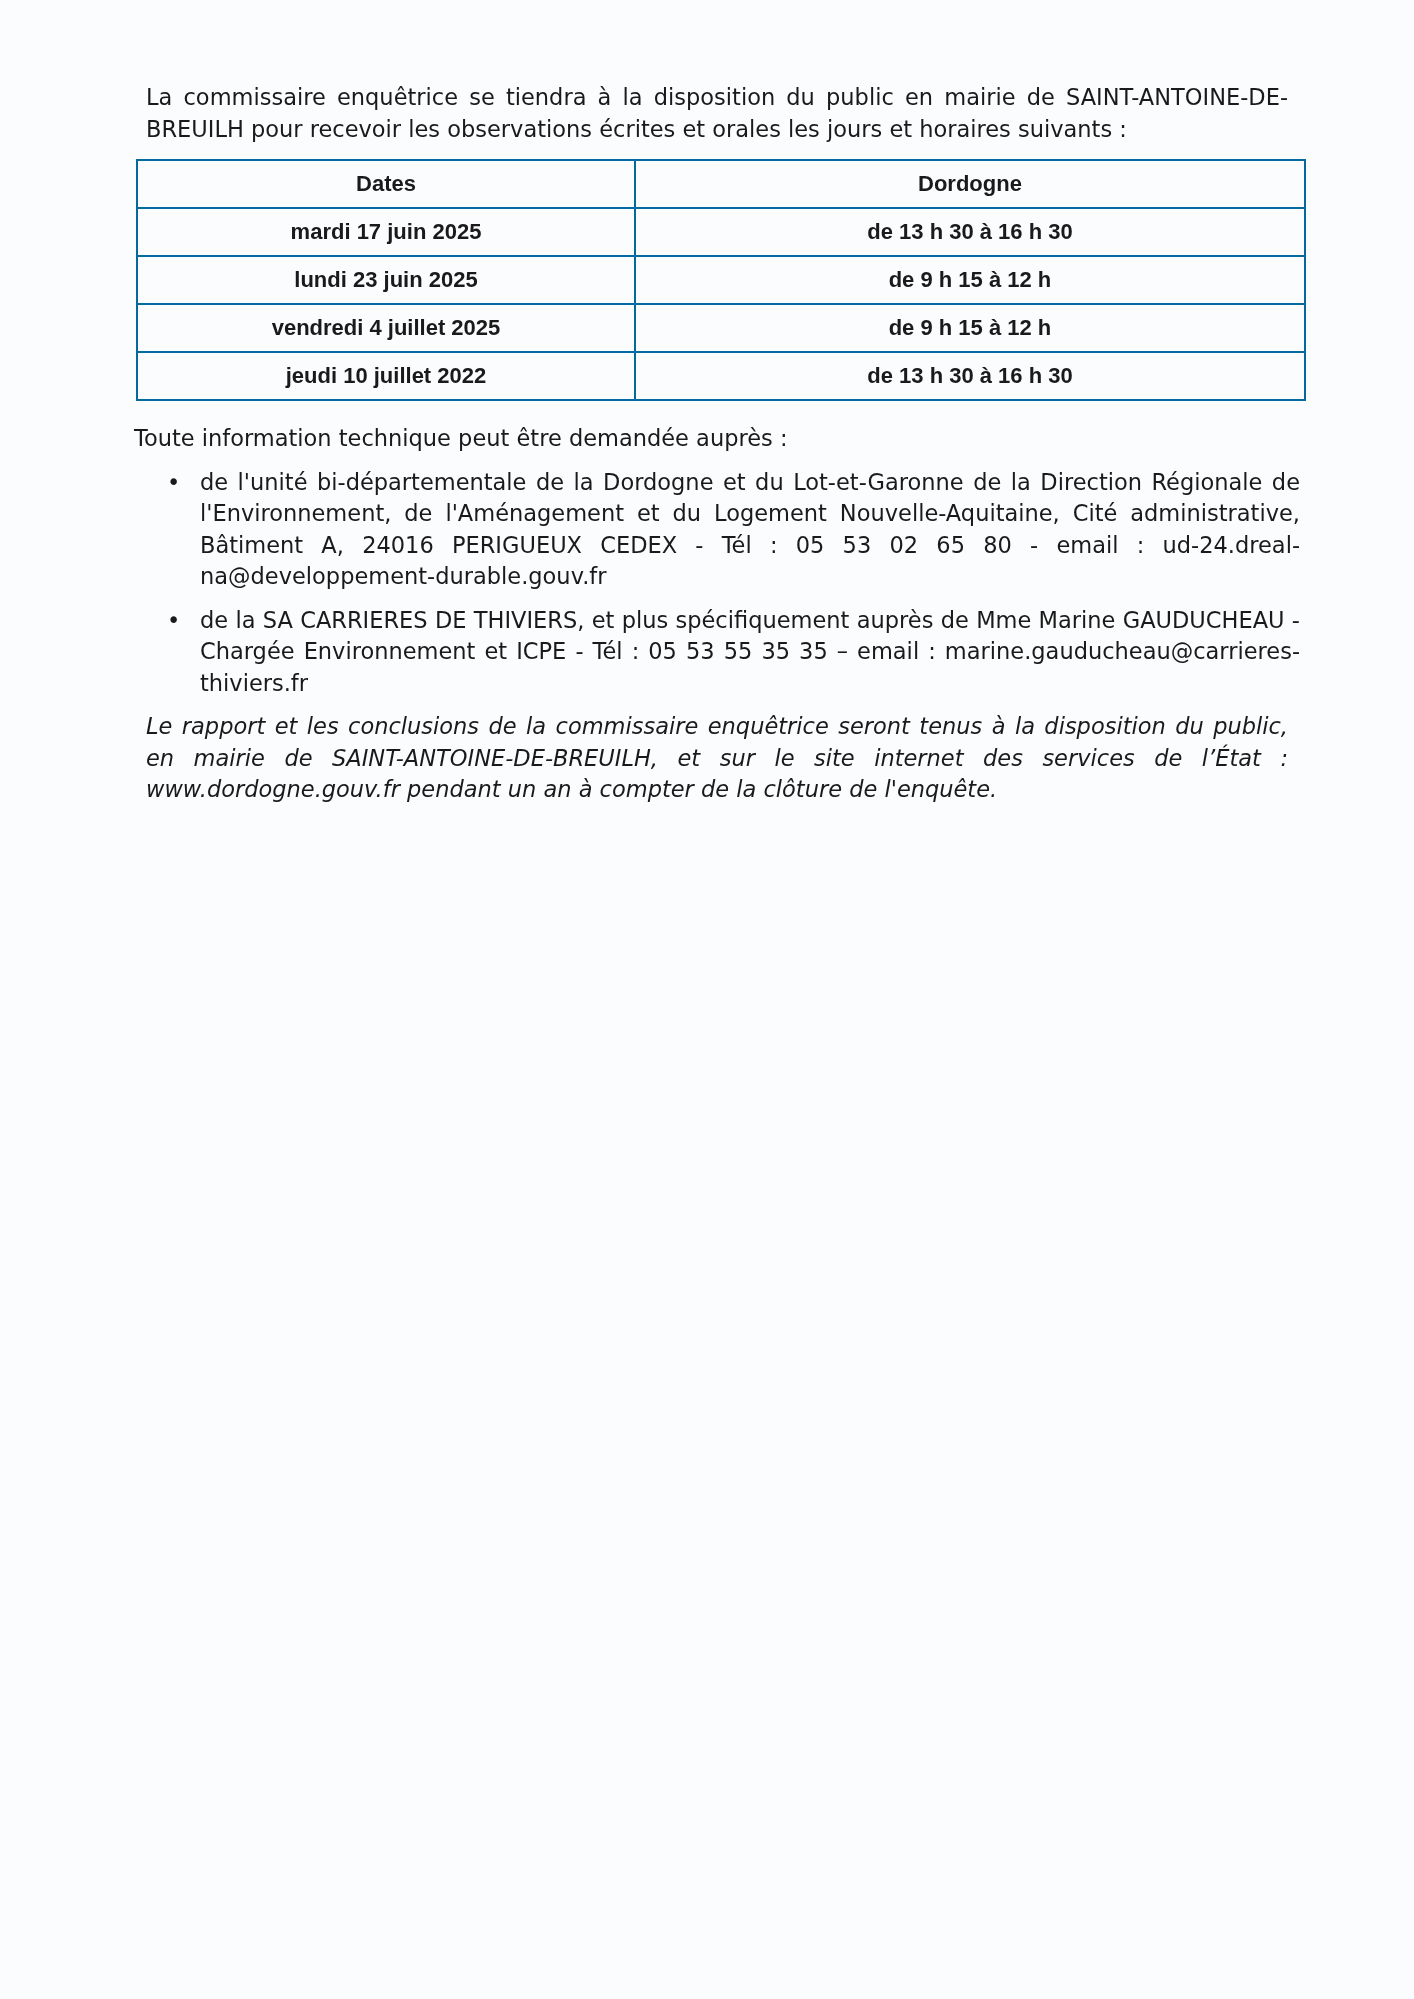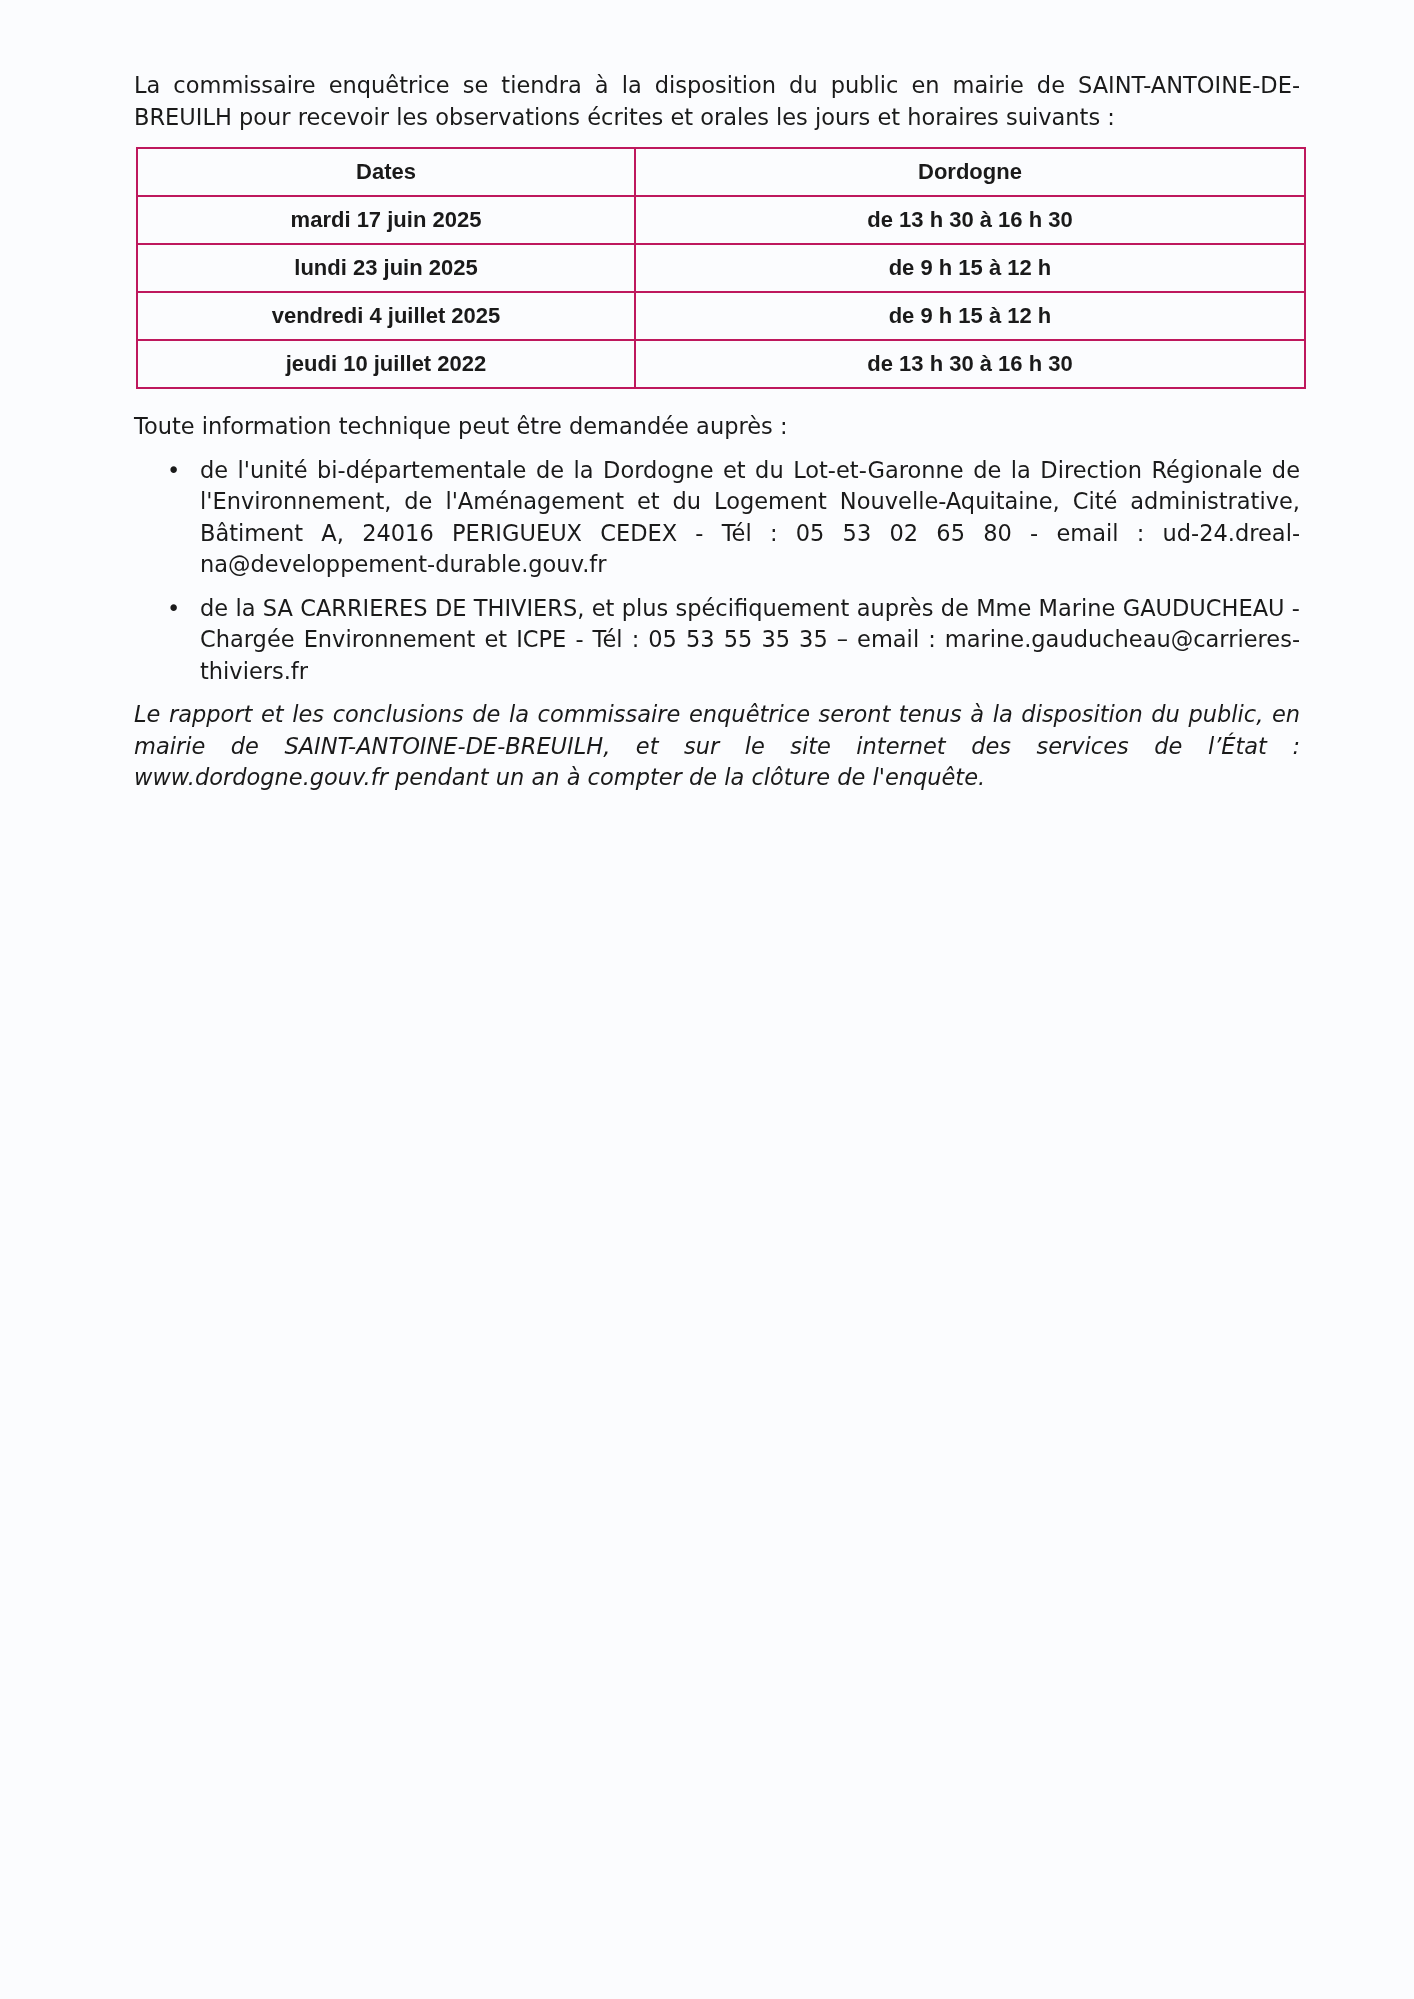--- a/index.html
+++ b/index.html
@@ -17,37 +17,37 @@
     .page {
       position: absolute;
       left: 134px;
       top: 70px;
       width: 1166px;
       font-family: "DejaVu Sans", sans-serif;
       font-size: 22.5px;
       line-height: 31.5px;
     }
     .para {
-      margin: 0;
+      margin: 12px;
       text-align: justify;
       text-align-last: left;
     }
     .para.intro { margin-bottom: 14px; }
     table.schedule {
       border-collapse: collapse;
       width: 1170px;
       margin-left: 2px;
       margin-bottom: 22px;
       font-family: "Liberation Sans", sans-serif;
       font-weight: bold;
       font-size: 22px;
       color: #1a1a1a;
     }
     table.schedule th, table.schedule td {
-      border: 2px solid #be185d;
+      border: 2px solid #0369a1;
       height: 46px;
       text-align: center;
       padding: 0;
     }
     table.schedule th.col-dates, table.schedule td.col-dates { width: 496px; }
     table.schedule th { font-weight: bold; }
     .info-lead { margin: 7px 0 12px 0; }
     ul.contacts {
       list-style: none;
       margin: 0 0 12px 0;

